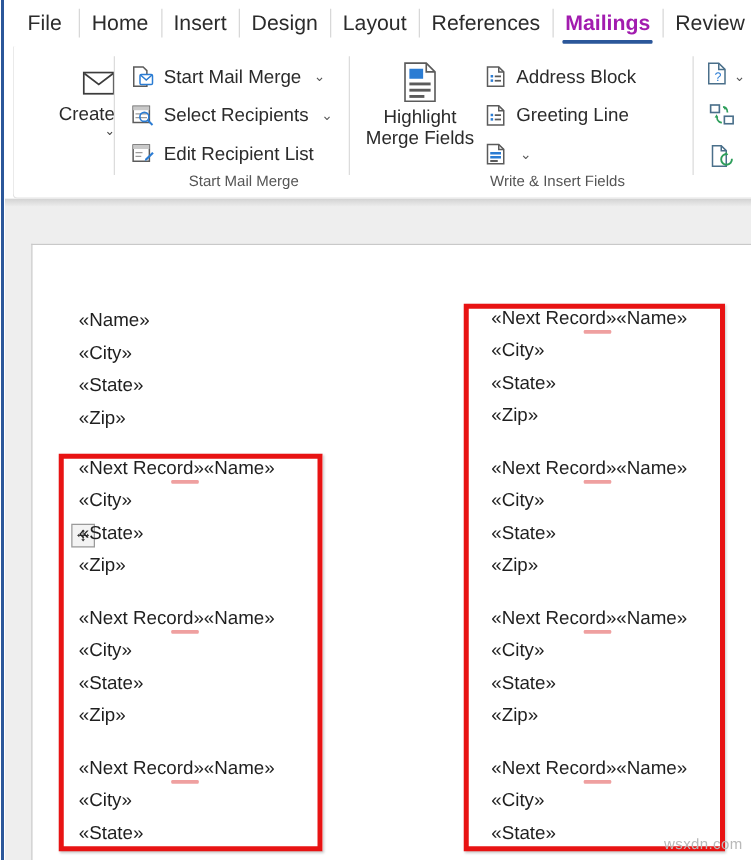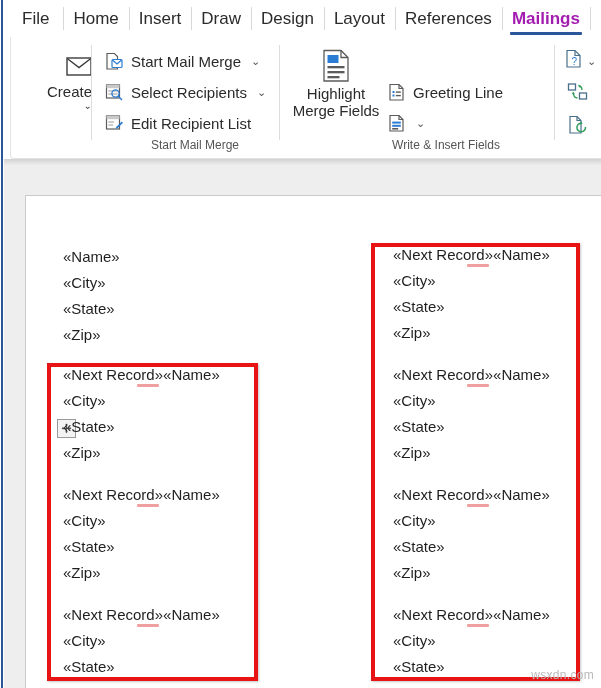--- a/index.html
+++ b/index.html
@@ -142,21 +142,20 @@
 </style>
 </head>
 <body>
 
 <div class="win-edge"></div>
 
 <div class="tabbar">
   <div class="tab tab-file"><span>File</span></div>
   <div class="tab"><span>Home</span></div>
   <div class="tab"><span>Insert</span></div>
-  <div class="tab"><span>Draw</span></div>
   <div class="tab"><span>Design</span></div>
   <div class="tab"><span>Layout</span></div>
   <div class="tab"><span>References</span></div>
   <div class="tab active"><span>Mailings</span></div>
   <div class="tab"><span>Review</span></div>
 </div>
 
 <div class="ribbon">
  <div class="ribbon-inner">
 
@@ -225,20 +224,33 @@
         <rect x="6.5" y="6" width="11" height="8" fill="#2b7cd3"></rect>
         <rect x="6.5" y="17" width="17" height="2.3" fill="#5b5b5b"></rect>
         <rect x="6.5" y="22" width="17" height="2.3" fill="#5b5b5b"></rect>
         <rect x="6.5" y="27" width="12" height="2.3" fill="#5b5b5b"></rect>
       </svg>
     </div>
     <div class="bl">Highlight</div>
     <div class="bl">Merge Fields</div>
   </div>
 
+  <div class="smbtn" style="left:376px;top:11px;">
+    <span class="si">
+      <svg width="17" height="19" viewBox="0 0 17 19">
+        <path d="M2 1.5h9l4 4V17H2z" fill="#fff" stroke="#5b5b5b" stroke-width="1.2"></path>
+        <path d="M11 1.5v4h4" fill="none" stroke="#5b5b5b" stroke-width="1.2"></path>
+        <rect x="4.5" y="8" width="2" height="2" fill="#2b7cd3"></rect>
+        <rect x="7.8" y="8.4" width="5" height="1.4" fill="#5b5b5b"></rect>
+        <rect x="4.5" y="11.5" width="2" height="2" fill="#2b7cd3"></rect>
+        <rect x="7.8" y="11.9" width="5" height="1.4" fill="#5b5b5b"></rect>
+      </svg>
+    </span>
+    <span class="sl">Address Block</span>
+  </div>
 
   <div class="smbtn" style="left:376px;top:42px;">
     <span class="si">
       <svg width="17" height="19" viewBox="0 0 17 19">
         <path d="M2 1.5h9l4 4V17H2z" fill="#fff" stroke="#5b5b5b" stroke-width="1.2"></path>
         <path d="M11 1.5v4h4" fill="none" stroke="#5b5b5b" stroke-width="1.2"></path>
         <rect x="4.5" y="8" width="2" height="2" fill="#2b7cd3"></rect>
         <rect x="7.8" y="8.4" width="5" height="1.4" fill="#5b5b5b"></rect>
         <rect x="4.5" y="11.5" width="2" height="2" fill="#2b7cd3"></rect>
         <rect x="7.8" y="11.9" width="5" height="1.4" fill="#5b5b5b"></rect>

